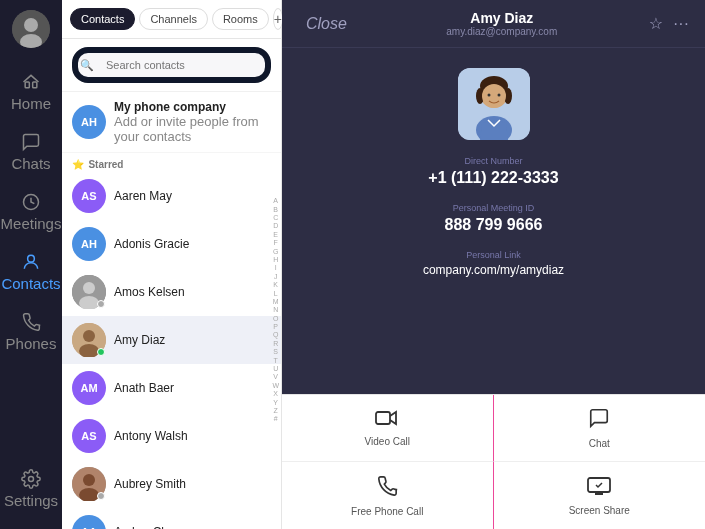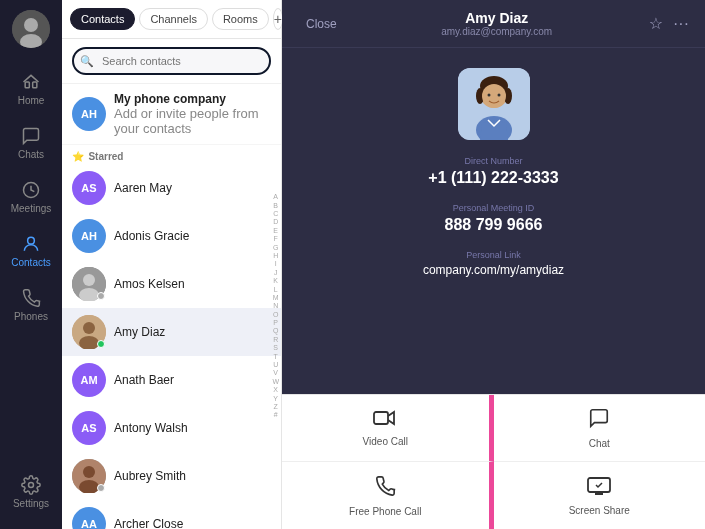--- a/index.html
+++ b/index.html
@@ -44,21 +44,21 @@
       cursor: pointer;
       gap: 3px;
     }
     .nav-item.active {
       color: #4a9eff;
     }
     .nav-item svg {
       width: 20px; height: 20px;
     }
     .nav-item-label {
-      font-size: 10px;
+      font-size: 15px;
     }
     .nav-spacer { flex: 1; }
 
     
     .directory-panel {
       width: 220px;
       background: #fff;
       display: flex;
       flex-direction: column;
       flex-shrink: 0;
@@ -96,21 +96,21 @@
       font-size: 14px; color: #666; cursor: pointer;
     }
     .search-bar {
       padding: 8px 10px;
       border-bottom: 1px solid #f0f0f0;
     }
     .search-bar input {
       width: 100%;
       padding: 6px 10px 6px 28px;
       border-radius: 16px;
-      border: 2px solid #0f172a;
+      border: 6px solid #0f172a;
       background: #f7f7f9;
       font-size: 11px;
       color: #333;
       outline: none;
     }
     .search-wrap {
       position: relative;
     }
     .search-wrap .search-icon-inside {
       position: absolute;
@@ -193,22 +193,22 @@
       display: flex;
       flex-direction: column;
     }
     .detail-header {
       display: flex;
       align-items: center;
       padding: 10px 16px;
       border-bottom: 1px solid #3a3a55;
     }
     .close-btn {
-      color: #a0a0c0; font-size: 12px; cursor: pointer;
-      padding: 4px 8px; border-radius: 4px;
+      color: #a0a0c0; font-size: 16px; cursor: pointer;
+      padding: 4px 8px; border-radius: 4px; font-style: italic;
     }
     .contact-header-info {
       flex: 1; text-align: center;
     }
     .contact-header-name { color: white; font-size: 14px; font-weight: 600; }
     .contact-header-email { color: #8888aa; font-size: 10px; }
     .header-actions { display: flex; gap: 10px; align-items: center; }
     .header-icon-btn { color: #a0a0c0; cursor: pointer; font-size: 16px; }
 
     .detail-body {
@@ -232,21 +232,21 @@
       grid-template-columns: 1fr 1fr;
       grid-template-rows: 1fr 1fr;
       border-top: 1px solid #e5e5e5;
     }
     .action-btn {
       display: flex; flex-direction: column;
       align-items: center; justify-content: center;
       padding: 12px 0;
       cursor: pointer;
       border: none; background: transparent;
-      border-right: 5px solid #ec4899;
+      border-right: 1px solid #ec4899;
       border-bottom: 1px solid #eeeeee;
     }
     .action-btn:nth-child(even) { border-right: none; }
     .action-btn:nth-child(3), .action-btn:nth-child(4) { border-bottom: none; }
     .action-btn-icon { font-size: 20px; color: #333; margin-bottom: 4px; }
     .action-btn-label { font-size: 10px; color: #555; }
 
     
     .person-face {
       width: 72px; height: 72px;

